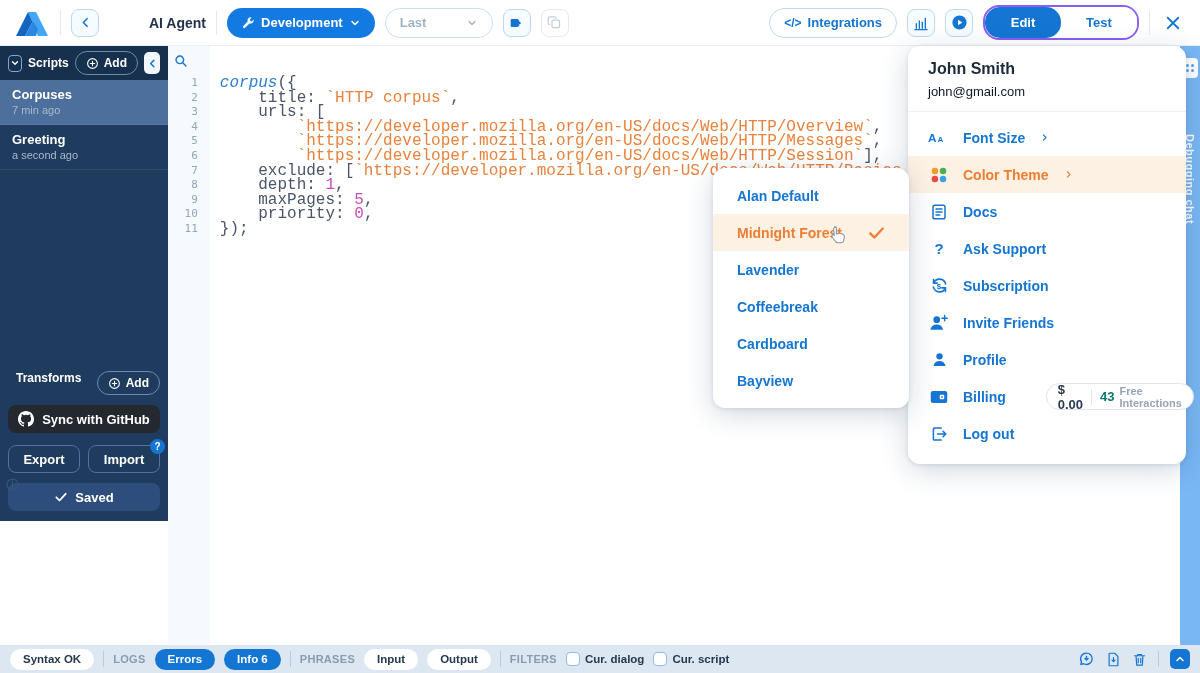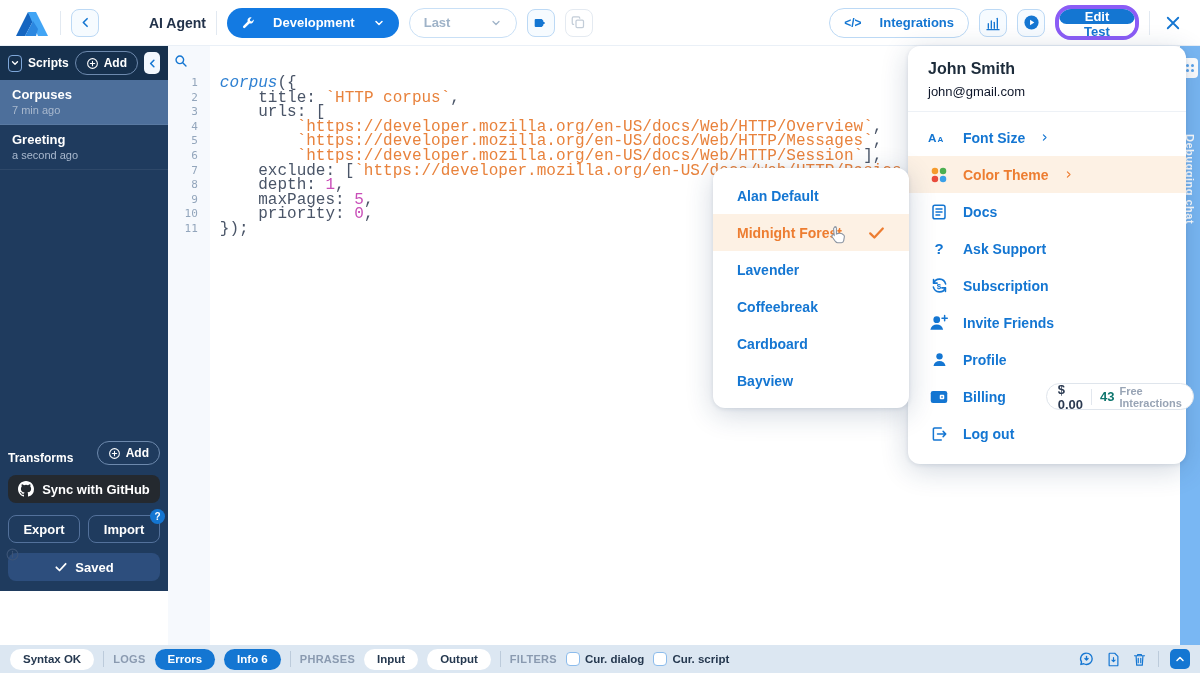--- a/index.html
+++ b/index.html
@@ -6,44 +6,44 @@
   html,body { width:1200px; height:673px; font-family:"Liberation Sans",sans-serif; background:#fff; overflow:hidden; }
   #app { position:relative; width:1200px; height:673px; background:#fff; }
 
   
   .topbar { position:absolute; left:0; top:0; width:1200px; height:46px; background:#fff; border-bottom:1px solid #eaf0f7; display:flex; align-items:center; padding:0 14px; gap:10px; z-index:5; }
   .logo { width:36px; height:30px; flex:0 0 auto; }
   .vdiv { width:1px; height:24px; background:#e2e9f1; flex:0 0 auto; }
   .sq-btn { height:28px; min-width:28px; border:1px solid #bcd9f5; border-radius:8px; background:#f6fbff; display:flex; align-items:center; justify-content:center; color:#1476d2; cursor:pointer; }
   .sq-btn.disabled { border-color:#e4eaf1; background:#fff; color:#c3cdd8; }
   .app-title { font-size:14px; font-weight:bold; color:#22324a;margin-left:40px; }
-  .pill-btn { height:30px; border-radius:16px; display:flex; align-items:center; gap:18px; padding:0 14px; font-size:13px; font-weight:bold; cursor:pointer; }
+  .pill-btn { height:30px; border-radius:16px; display:flex; align-items:center; gap:6px; padding:0 14px; font-size:13px; font-weight:bold; cursor:pointer; }
   .dev-btn { background:#137ae2; color:#fff; border:none; }
   .last-select { width:108px; border:1px solid #c9e0f6; background:#fff; color:#9fb3c8; font-weight:bold; justify-content:space-between; }
   .integrations-btn { border:1px solid #bcd9f5; background:#fff; color:#1476d2; }
   .right-cluster { margin-left:auto; display:flex; align-items:center; gap:10px; }
-  .seg { display:flex; border:4px solid #8b5cf6; border-radius:16px; overflow:hidden; height:35px;flex-direction:column; }
+  .seg { display:flex; border:2px solid #8b5cf6; border-radius:16px; overflow:hidden; height:35px; }
   .seg > div { width:76px; display:flex; align-items:center; justify-content:center; font-size:13px; font-weight:bold; cursor:pointer; }
   .seg .on { background:#1476d2; color:#fff; border-radius:15px; }
   .seg .off { background:#fff; color:#1476d2; }
   .close-x { color:#1476d2; font-size:20px; cursor:pointer; padding:0 4px; line-height:1; }
 
   
-  .sidebar { position:absolute; left:0; top:46px; width:168px; height:545px; background:#1f3b5e; display:flex; flex-direction:column; z-index:2; }
+  .sidebar { position:absolute; left:0; top:46px; width:168px; height:475px; background:#1f3b5e; display:flex; flex-direction:column; z-index:2; }
   .sb-head { height:34px; background:#16304d; display:flex; align-items:center; padding:0 8px; gap:6px; }
   .sb-chev-box { width:17px; height:17px; border:1.5px solid #7ea6d8; border-radius:4px; display:flex; align-items:center; justify-content:center; color:#fff; cursor:pointer; }
   .sb-title { color:#fff; font-size:12px; font-weight:bold; flex:1; }
   .add-btn { height:24px; border:1px solid #6d89ad; border-radius:13px; padding:0 10px; display:flex; align-items:center; gap:5px; color:#fff; font-size:12px; font-weight:bold; cursor:pointer; background:transparent; }
   .collapse-btn { width:20px; height:22px; background:#f2f7fd; border-radius:5px; color:#1476d2; display:flex; align-items:center; justify-content:center; cursor:pointer; }
   .script-item { padding:7px 12px 8px; border-bottom:1px solid rgba(255,255,255,0.07); cursor:pointer; }
   .script-item.sel { background:#4d6f9b; }
   .script-item .nm { color:#fff; font-size:13px; font-weight:bold; }
   .script-item .tm { color:#a9b9ce; font-size:11px; margin-top:2px; }
   .sb-bottom { margin-top:auto; padding:8px 8px 10px; }
-  .sb-row { display:flex; align-items:flex-end; justify-content:space-between; margin-bottom:10px; }
+  .sb-row { display:flex; align-items:flex-start; justify-content:space-between; margin-bottom:10px;margin-left:8px; }
   .gh-btn { width:100%; height:28px; background:#24292f; border-radius:8px; color:#fff; font-size:13px; font-weight:bold; display:flex; align-items:center; justify-content:center; gap:8px; cursor:pointer; margin-bottom:12px; }
   .exp-row { display:flex; gap:8px; margin-bottom:10px; }
   .ol-btn { flex:1; height:28px; border:1px solid #53719b; border-radius:8px; color:#fff; font-size:13px; font-weight:bold; display:flex; align-items:center; justify-content:center; cursor:pointer; position:relative; background:transparent; }
   .q-badge { position:absolute; top:-7px; right:-6px; width:15px; height:15px; background:#1476d2; border-radius:50%; color:#fff; font-size:10px; font-weight:bold; display:flex; align-items:center; justify-content:center; }
   .saved-btn { width:100%; height:28px; background:#2d4e7d; border-radius:8px; color:#fff; font-size:13px; font-weight:bold; display:flex; align-items:center; justify-content:center; gap:7px; cursor:pointer; }
   .sb-info { position:absolute; left:6px; bottom:30px; color:#3d5577; }
 
   
   .editor { position:absolute; left:168px; top:46px; width:1012px; height:599px; background:#fff; display:flex; }
   .gutter { width:77px; background:#f6f9fd; position:relative; padding-top:10px; }

